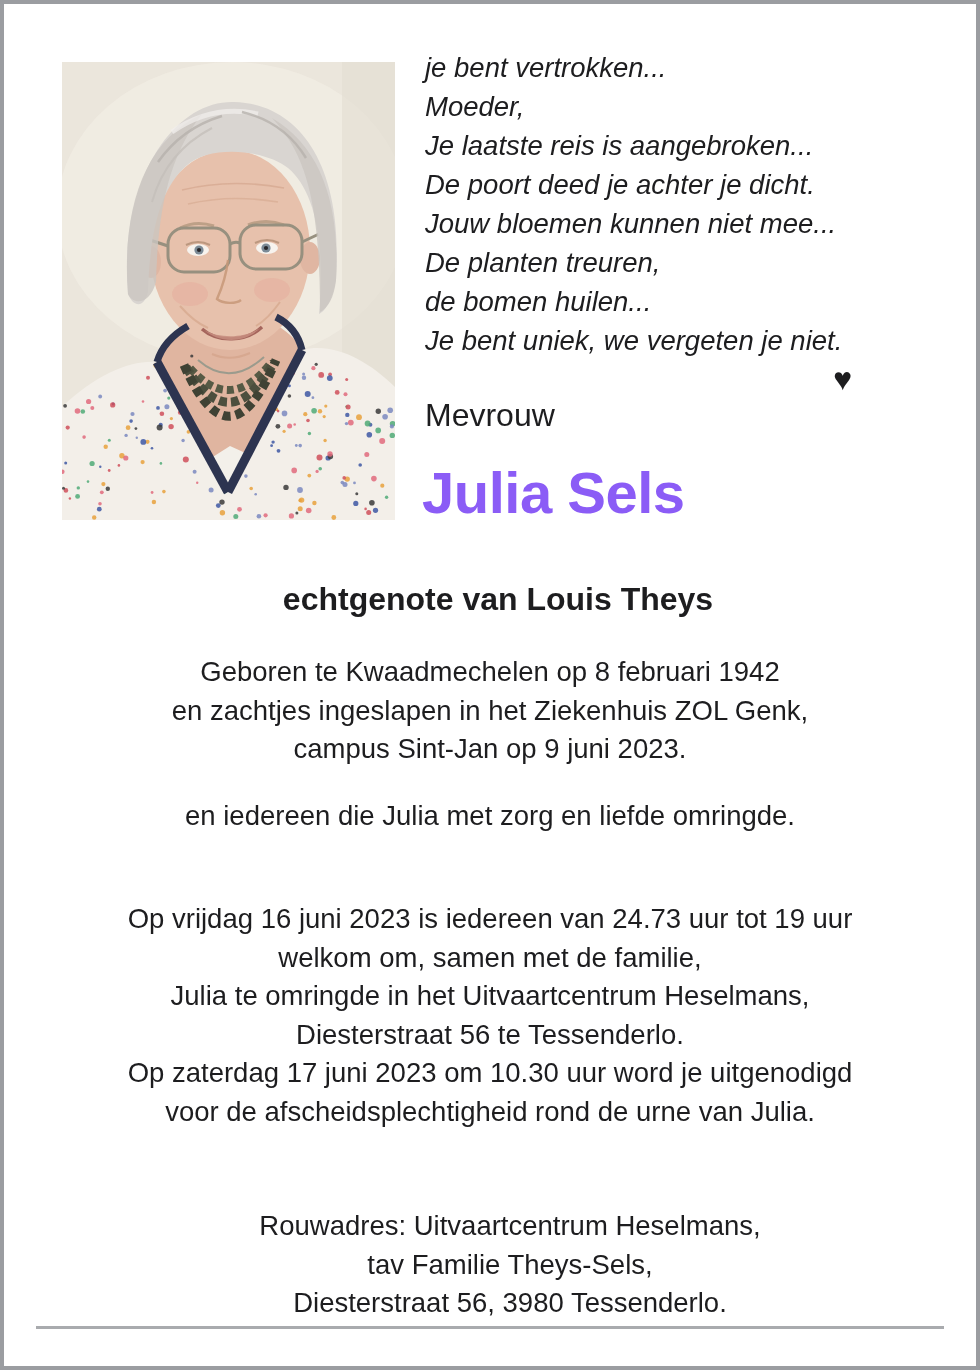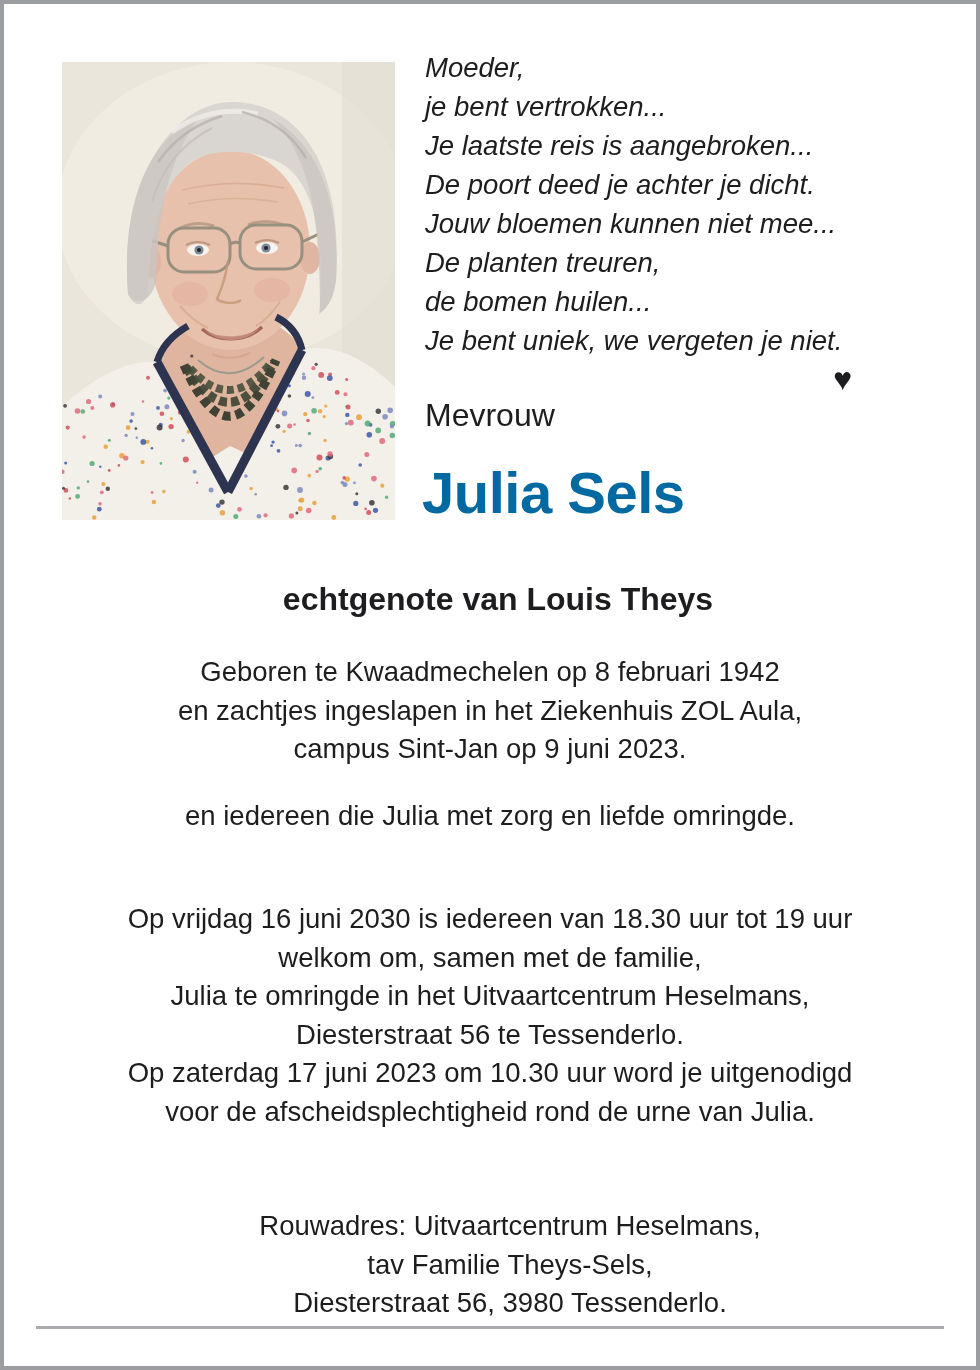--- a/index.html
+++ b/index.html
@@ -31,21 +31,21 @@
     font-style:normal;font-size:32px;line-height:39px;
   }
   .salutation{
     position:absolute;left:421px;top:392px;
     font-size:32px;line-height:39px;
   }
   .deceased-name{
     position:absolute;left:418px;top:458px;
     font-size:58px;line-height:62px;font-weight:bold;
     letter-spacing:-0.5px;
-    color:#0369a1;
+    color:#8b5cf6;
   }
   .centered{position:absolute;left:0;width:100%;text-align:center;}
   .relation{top:576px;font-size:32px;line-height:39px;font-weight:bold;margin-left:8px;}
   .para{font-size:27.5px;line-height:38.5px;}
   .para-life{top:649px;}
   .para-thanks{top:793px;}
   .para-ceremony{top:896px;}
   .para-address{top:1203px;margin-left:20px;}
   .separator{
     position:absolute;left:32px;top:1322px;
@@ -304,48 +304,48 @@
           <path d="M136,298 Q168,326 202,295" stroke="#9b9b8d" stroke-width="2"></path>
           <path d="M128,306 Q168,352 208,302" stroke="#565a45" stroke-width="8" stroke-dasharray="7 4"></path>
           <path d="M124,305 Q168,378 212,300" stroke="#4c4f3e" stroke-width="9" stroke-dasharray="8 4"></path>
           <path d="M122,303 Q168,408 214,298" stroke="#3f4234" stroke-width="9" stroke-dasharray="8 5"></path>
         </g>
       </g>
     </svg>
   </div>
 
   <div class="poem">
+    <div>je bent vertrokken...</div>
     <div>Moeder,</div>
-    <div>je bent vertrokken...</div>
     <div>Je laatste reis is aangebroken...</div>
     <div>De poort deed je achter je dicht.</div>
     <div>Jouw bloemen kunnen niet mee...</div>
     <div>De planten treuren,</div>
     <div>de bomen huilen...</div>
     <div>Je bent uniek, we vergeten je niet.</div>
     <div class="poem-heart">♥</div>
   </div>
 
   <div class="salutation">Mevrouw</div>
   <div class="deceased-name">Julia Sels</div>
 
   <div class="centered relation">echtgenote van Louis Theys</div>
 
   <div class="centered para para-life">
     <div>Geboren te Kwaadmechelen op 8 februari 1942</div>
-    <div>en zachtjes ingeslapen in het Ziekenhuis ZOL Aula,</div>
+    <div>en zachtjes ingeslapen in het Ziekenhuis ZOL Genk,</div>
     <div>campus Sint-Jan op 9 juni 2023.</div>
   </div>
 
   <div class="centered para para-thanks">
     <div>en iedereen die Julia met zorg en liefde omringde.</div>
   </div>
 
   <div class="centered para para-ceremony">
-    <div>Op vrijdag 16 juni 2030 is iedereen van 18.30 uur tot 19 uur</div>
+    <div>Op vrijdag 16 juni 2023 is iedereen van 24.73 uur tot 19 uur</div>
     <div>welkom om, samen met de familie,</div>
     <div>Julia te omringde in het Uitvaartcentrum Heselmans,</div>
     <div>Diesterstraat 56 te Tessenderlo.</div>
     <div>Op zaterdag 17 juni 2023 om 10.30 uur word je uitgenodigd</div>
     <div>voor de afscheidsplechtigheid rond de urne van Julia.</div>
   </div>
 
   <div class="centered para para-address">
     <div>Rouwadres: Uitvaartcentrum Heselmans,</div>
     <div>tav Familie Theys-Sels,</div>

